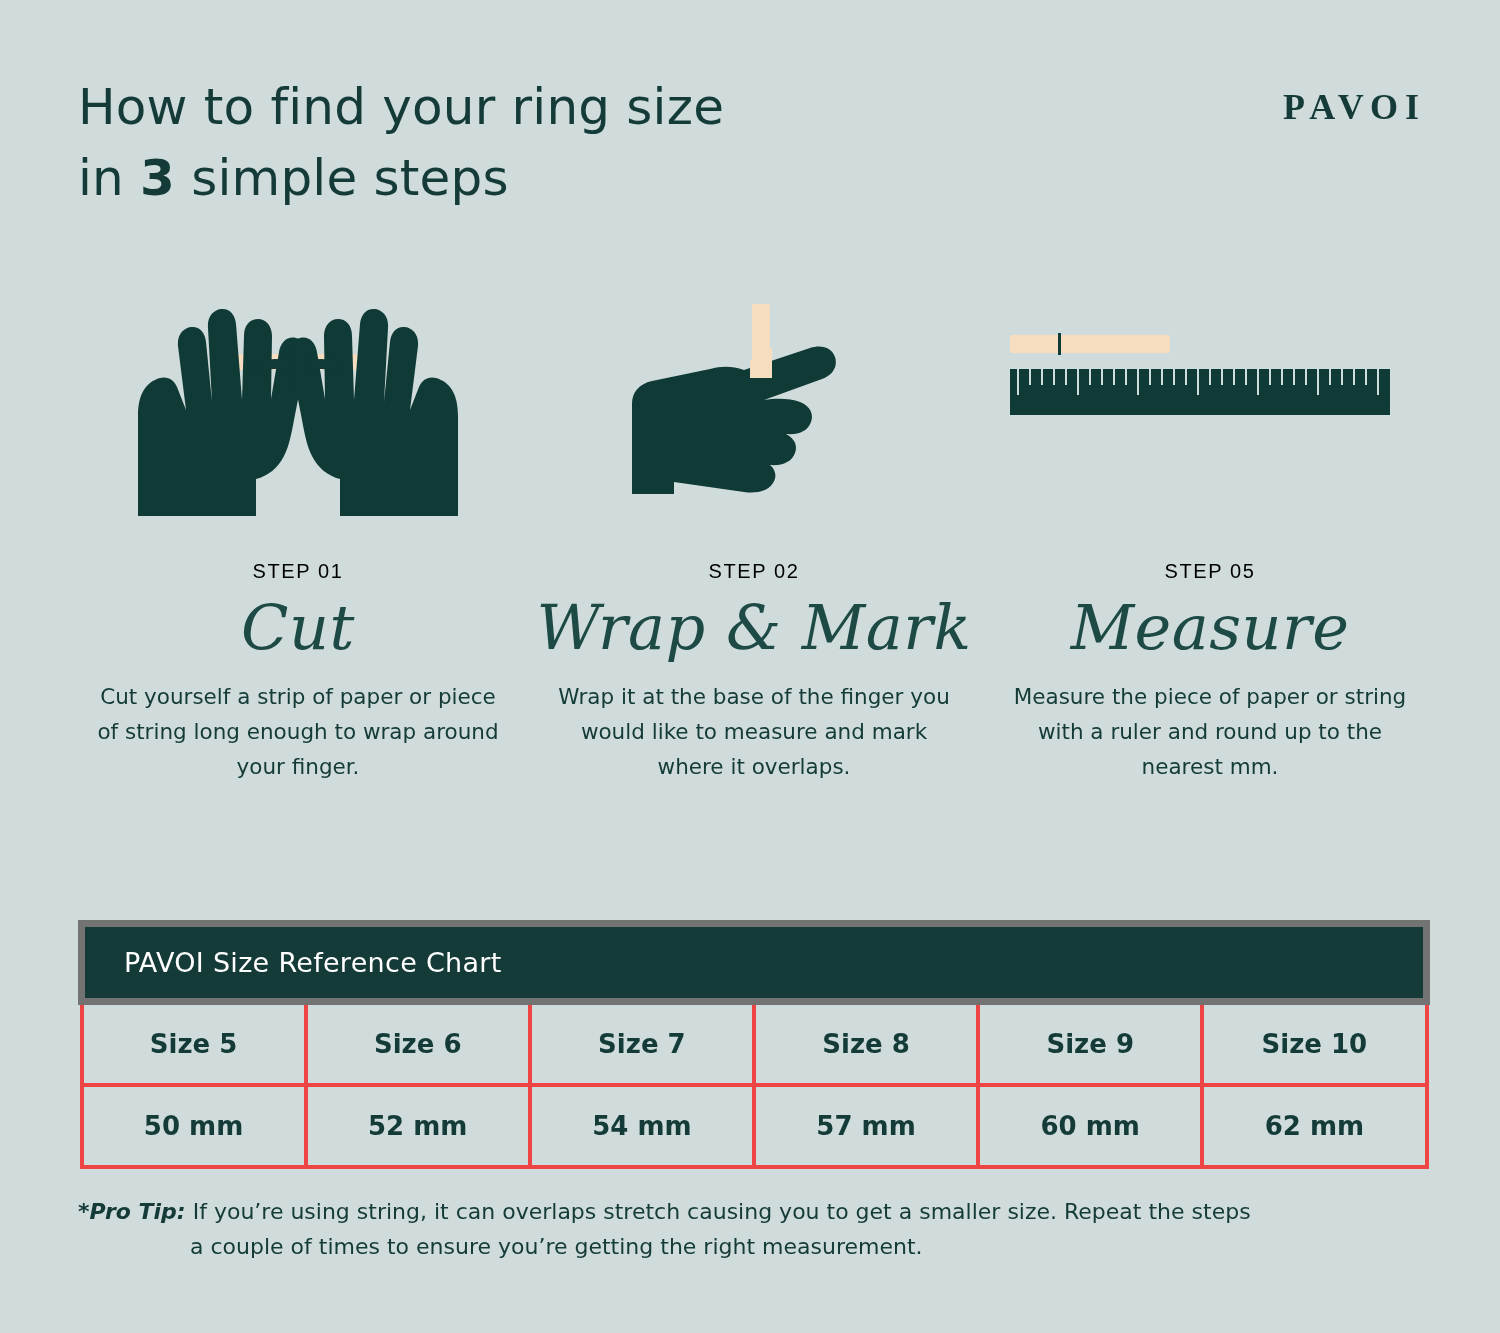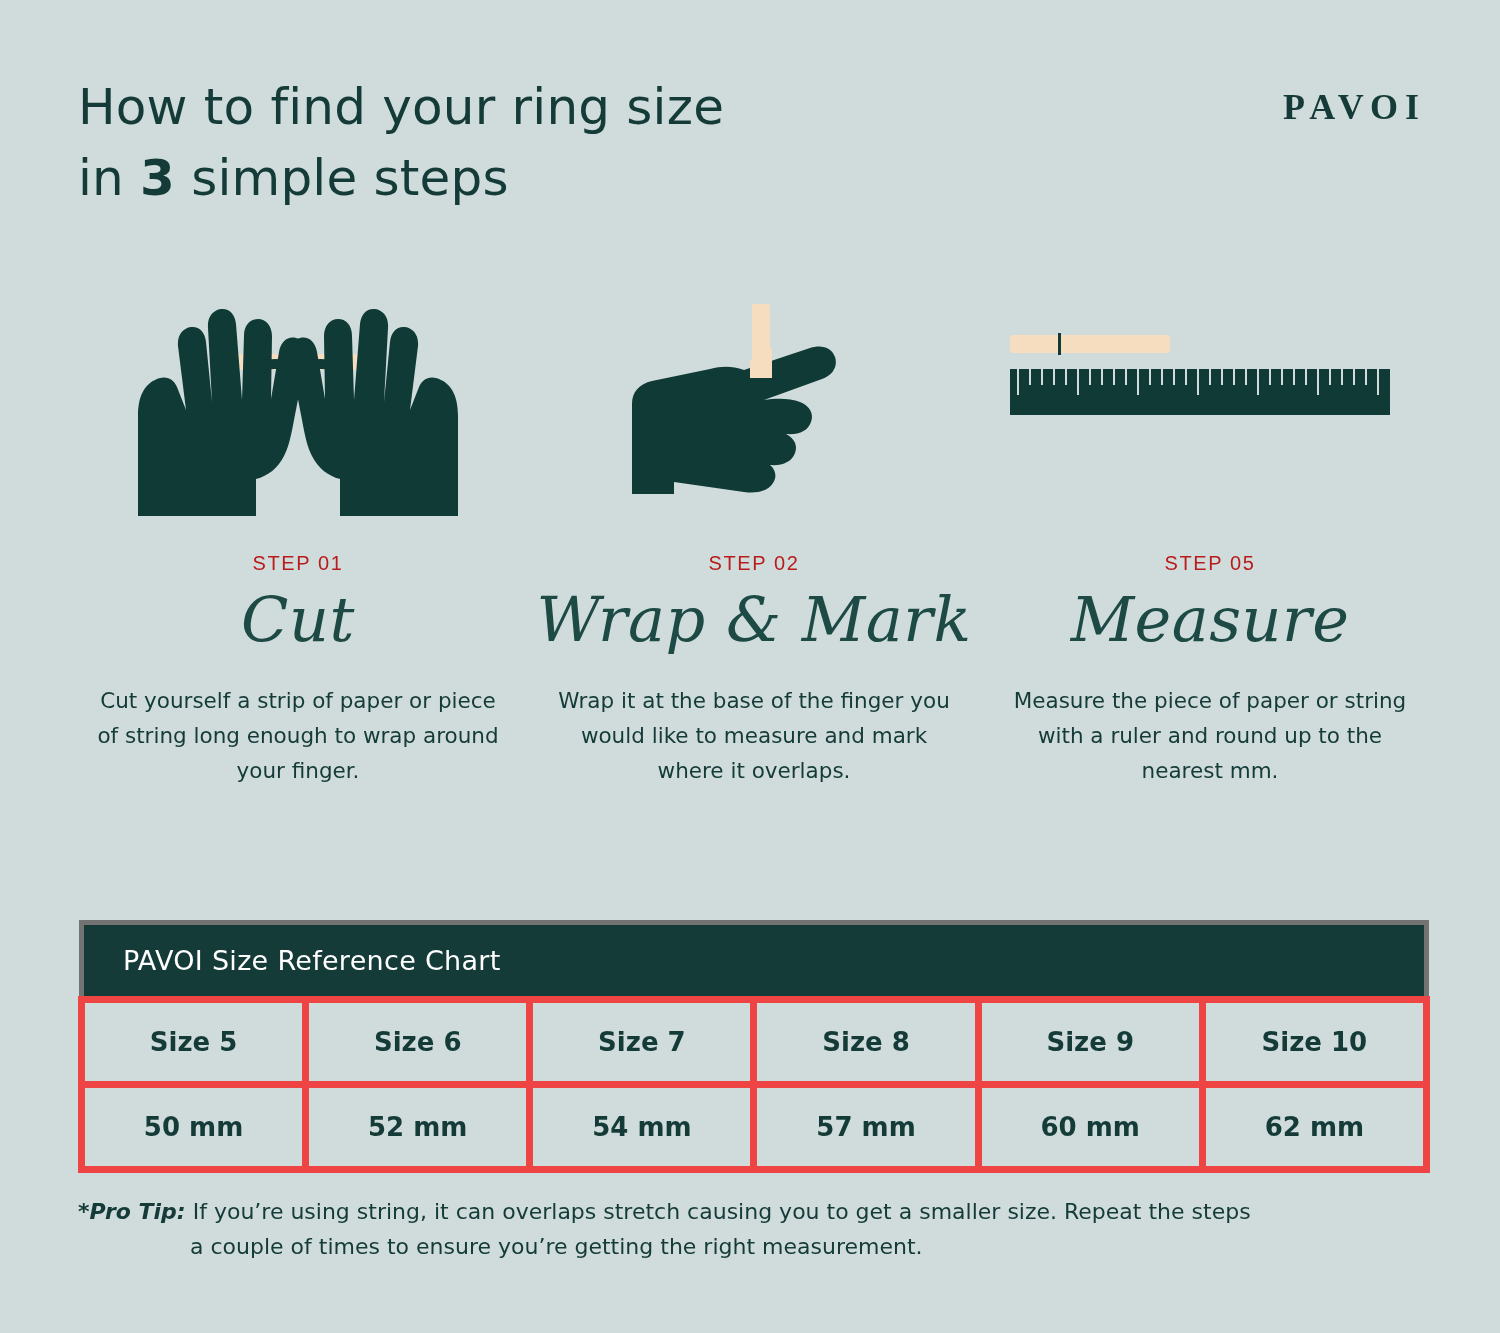--- a/index.html
+++ b/index.html
@@ -69,38 +69,38 @@
   .art {
     height: 262px;
     display: flex;
     align-items: center;
     justify-content: center;
   }
   .step-label {
     font-family: "Liberation Sans", sans-serif;
     font-size: 20px;
     letter-spacing: 1.6px;
-    color: #b91c1c;
-    margin-top: 10px;
+    color: #000000;
+    margin-top: 18px;
   }
   .step-title {
     font-family: "DejaVu Serif", serif;
     font-style: italic;
     font-size: 62px;
     font-weight: 400;
     color: #1d4a45;
     margin-top: 8px;
     letter-spacing: 0.5px;
   }
   .step-desc {
     font-family: "DejaVu Sans", sans-serif;
     font-size: 21.5px;
     line-height: 1.62;
     color: #143b38;
-    margin-top: 28px;
+    margin-top: 16px;
     padding: 0 12px;
   }
 
   
   .table-wrap {
     position: absolute;
     left: 78px;
     right: 70px;
     top: 920px;
   }
@@ -109,24 +109,24 @@
     border-collapse: collapse;
     table-layout: fixed;
   }
   table.size-chart .title-row td {
     background: #143b38;
     color: #ffffff;
     font-family: "DejaVu Sans", sans-serif;
     font-size: 27px;
     padding: 20px 39px;
     letter-spacing: 0.3px;
-    border: 5px solid #737373;
+    border: 7px solid #737373;
   }
   table.size-chart td.cell {
-    border: 7px solid #ef4444;
+    border: 4px solid #ef4444;
     text-align: center;
     font-family: "DejaVu Sans", sans-serif;
     color: #143b38;
   }
   table.size-chart tr.head-row td.cell {
     font-size: 26px;
     font-weight: 700;
     padding: 24px 0;
   }
   table.size-chart tr.value-row td.cell {

